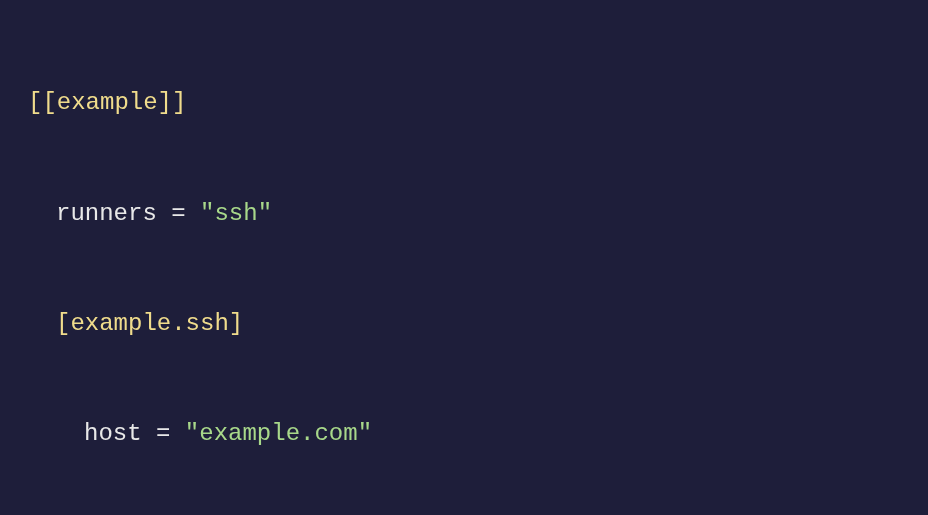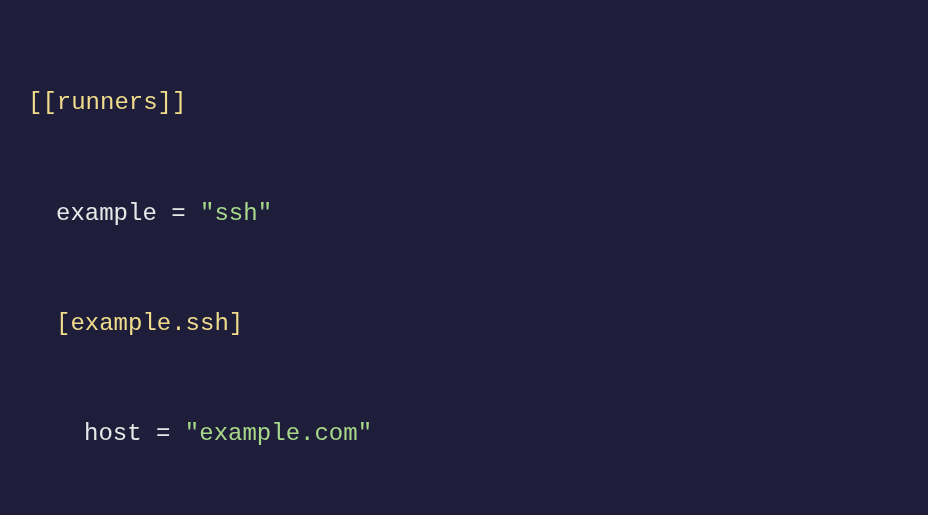--- a/index.html
+++ b/index.html
@@ -39,21 +39,21 @@
       padding-left: 28px;
     }
     .indent-2 {
       padding-left: 56px;
     }
   </style>
 </head>
 <body>
 
 <div class="code-block">
-<span class="line"><span class="section-header">[[runners]]</span></span>
-<span class="line indent-1"><span class="key">example</span><span class="operator"> = </span><span class="string">"ssh"</span></span>
+<span class="line"><span class="section-header">[[example]]</span></span>
+<span class="line indent-1"><span class="key">runners</span><span class="operator"> = </span><span class="string">"ssh"</span></span>
 <span class="line indent-1"><span class="section-header">[example.ssh]</span></span>
 <span class="line indent-2"><span class="key">host</span><span class="operator"> = </span><span class="string">"example.com"</span></span>
 
 
 
 
 </div>
 
 </body></html>

